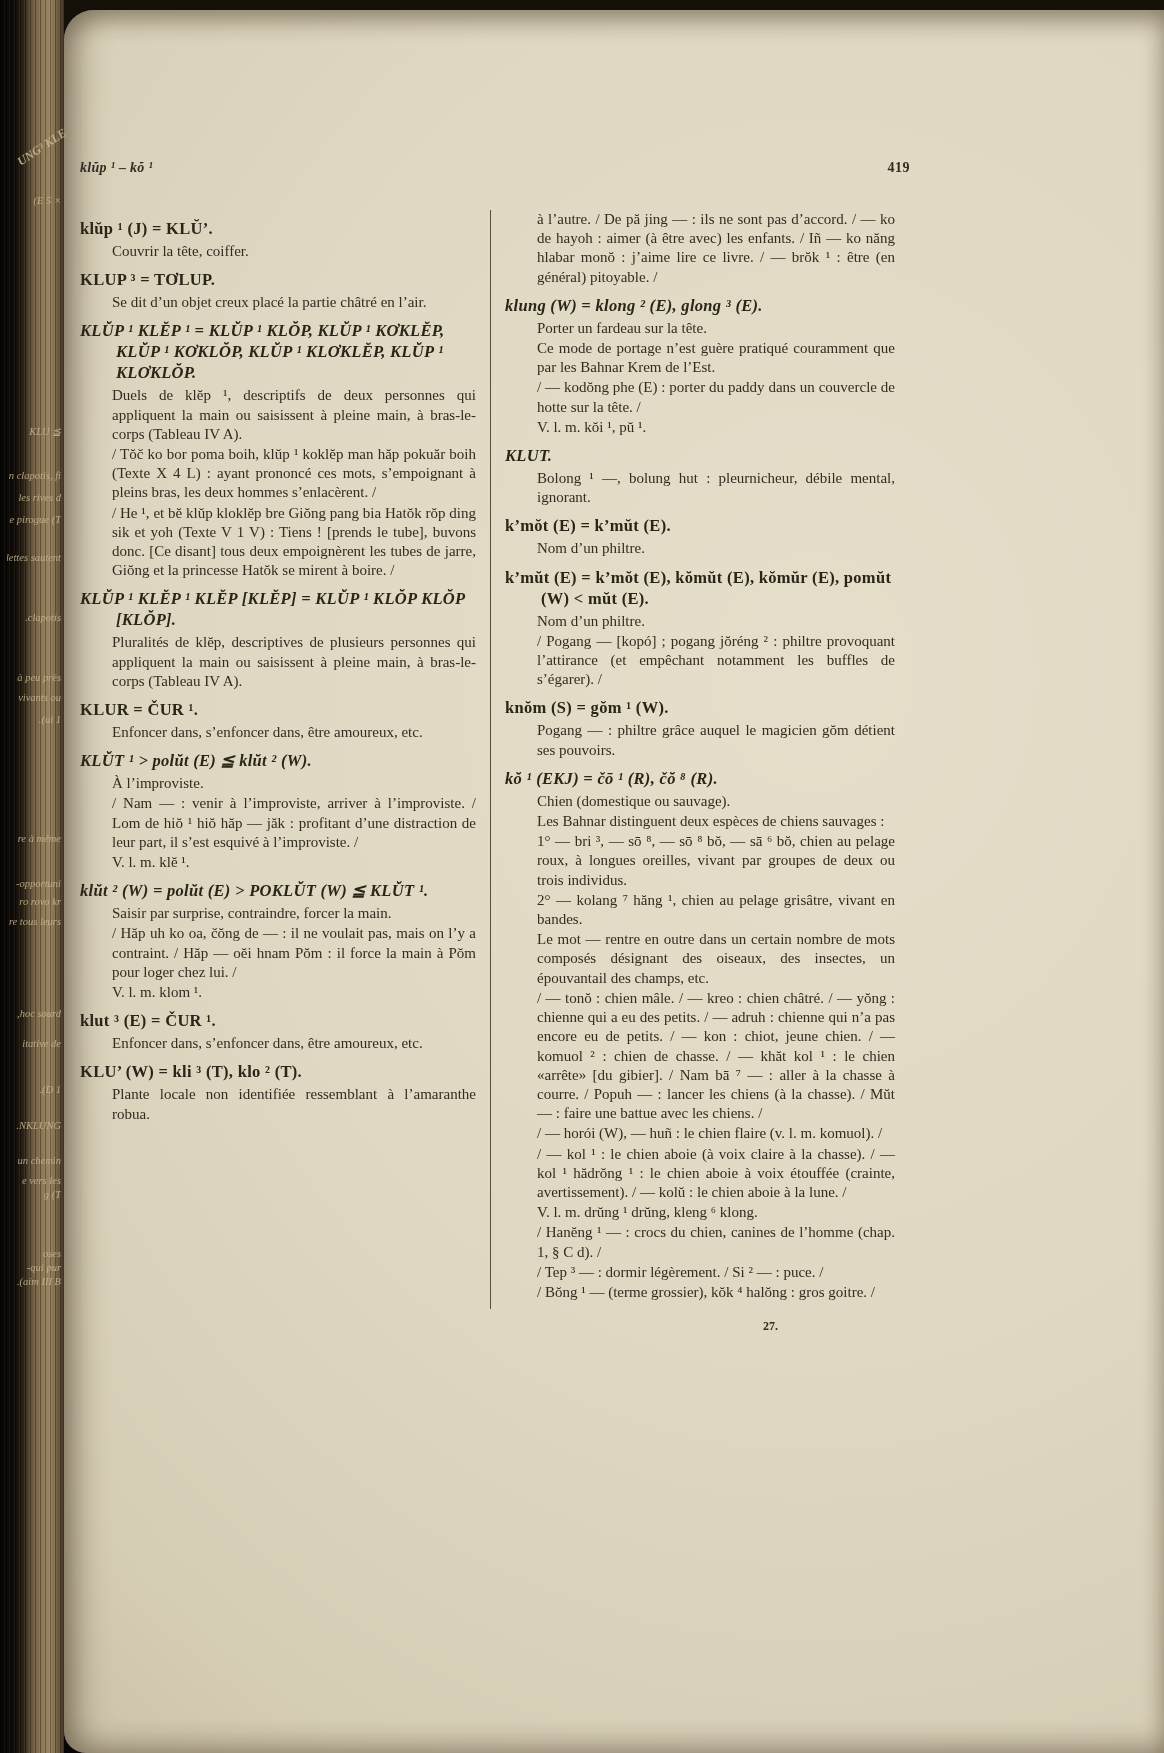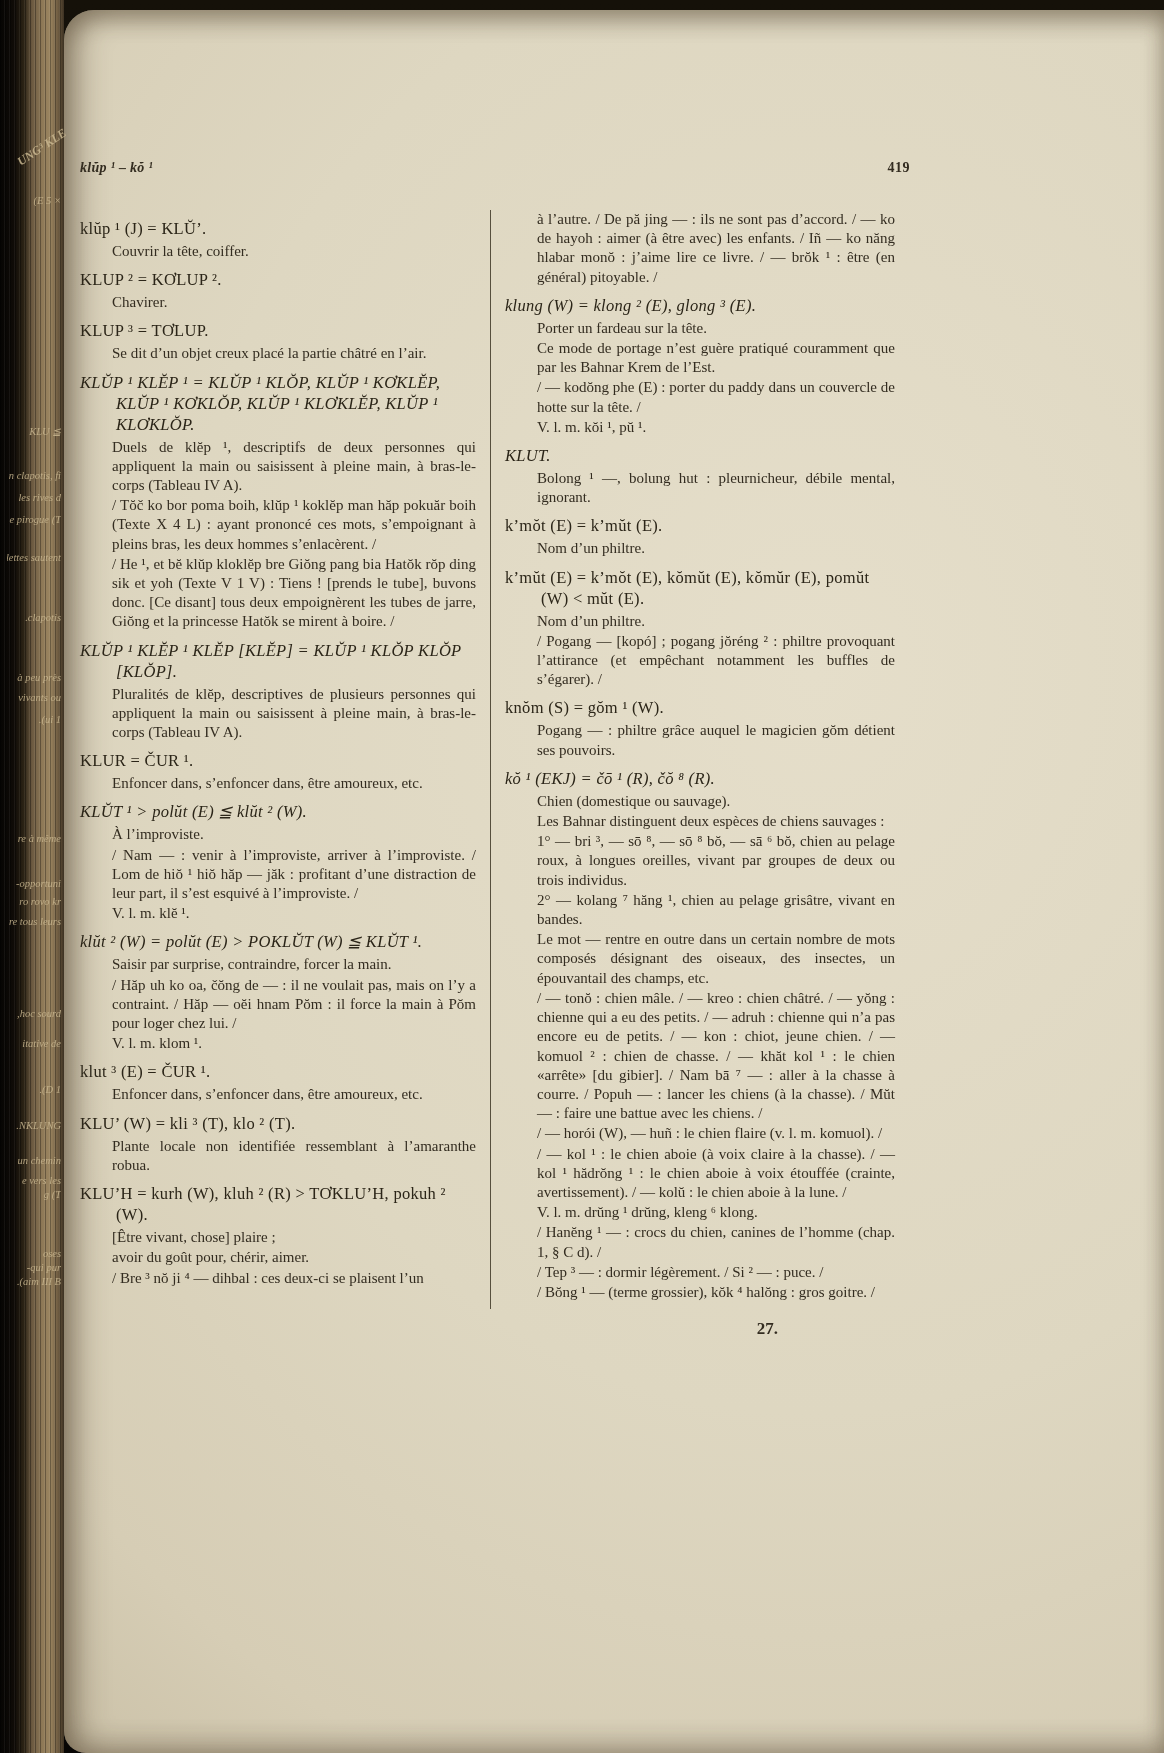--- a/index.html
+++ b/index.html
@@ -36,29 +36,29 @@
   .running-head { font-style:italic; letter-spacing:.3px; }
   .page-number { letter-spacing:.5px; }
 
   .columns { display:flex; margin-top:34px; align-items:stretch; }
   .col { width:396px; }
   .col.left { margin-right:14px; }
   .col.right { margin-left:14px; width:390px; }
   .divider { width:1px; background:#564f3d; }
 
   .entry { margin-bottom:7px; }
-  .head { font-size:16.5px; font-weight:normal; letter-spacing:.3px;
+  .head { font-size:16.5px; font-weight:bold; letter-spacing:.3px;
     padding-left:36px; text-indent:-36px; margin:8px 0 3px; line-height:21px; color:#2b2518; }
   .head.italic { font-style:italic; }
   .para { font-size:15px; line-height:19.2px; text-align:justify;
     margin-left:32px; margin-bottom:1px; }
   .para.example { }
 
   .page-footer { text-align:right; padding-right:132px; margin-top:10px;
-    font-size:17px; font-weight:bold; }
+    font-size:12px; font-weight:bold; }
 </style>
 </head>
 <body>
 
 <div class="scene">
 
   <div class="edges" id="edges">
       <div class="fragment rot" style="top: 140px;">UNG³ KLE</div>
       <div class="fragment" style="top: 195px;">× 5 E)</div>
       <div class="fragment" style="top: 425px;">≧ KLU</div>
@@ -94,24 +94,20 @@
         <span class="page-number">419</span>
       </div>
 
       <div class="columns">
         <div class="col left" id="col-left">
             <div class="entry">
               <div class="head">klŭp ¹ (J) = KLŬ’.</div>
               <p class="para">Couvrir la tête, coiffer.</p>
             </div>
             <div class="entry">
-              <div class="head">KLUP ² = KƠLUP ².</div>
-              <p class="para">Chavirer.</p>
-            </div>
-            <div class="entry">
               <div class="head">KLUP ³ = TƠLUP.</div>
               <p class="para">Se dit d’un objet creux placé la partie châtré en l’air.</p>
             </div>
             <div class="entry">
               <div class="head italic">KLŬP ¹ KLĔP ¹ = KLŬP ¹ KLŎP, KLŬP ¹ KƠKLĔP, KLŬP ¹ KƠKLŎP, KLŬP ¹ KLƠKLĔP, KLŬP ¹ KLƠKLŎP.</div>
               <p class="para">Duels de klĕp ¹, descriptifs de deux personnes qui appliquent la main ou saisissent à pleine main, à bras-le-corps (Tableau IV A).</p>
               <p class="para example">/ Tŏč ko bor poma boih, klŭp ¹ koklĕp man hăp pokuăr boih (Texte X 4 L) : ayant prononcé ces mots, s’empoignant à pleins bras, les deux hommes s’enlacèrent. /</p>
               <p class="para example">/ He ¹, et bĕ klŭp kloklĕp bre Giŏng pang bia Hatŏk rŏp ding sik et yoh (Texte V 1 V) : Tiens ! [prends le tube], buvons donc. [Ce disant] tous deux empoignèrent les tubes de jarre, Giŏng et la princesse Hatŏk se mirent à boire. /</p>
             </div>
             <div class="entry">
@@ -134,26 +130,20 @@
               <p class="para example">/ Hăp uh ko oa, čŏng de — : il ne voulait pas, mais on l’y a contraint. / Hăp — oĕi hnam Pŏm : il force la main à Pŏm pour loger chez lui. /</p>
               <p class="para">V. l. m. klom ¹.</p>
             </div>
             <div class="entry">
               <div class="head">klut ³ (E) = ČUR ¹.</div>
               <p class="para">Enfoncer dans, s’enfoncer dans, être amoureux, etc.</p>
             </div>
             <div class="entry">
               <div class="head">KLU’ (W) = kli ³ (T), klo ² (T).</div>
               <p class="para">Plante locale non identifiée ressemblant à l’amaranthe robua.</p>
-            </div>
-            <div class="entry">
-              <div class="head">KLU’H = kurh (W), kluh ² (R) &gt; TƠKLU’H, pokuh ² (W).</div>
-              <p class="para">[Être vivant, chose] plaire ;</p>
-              <p class="para">avoir du goût pour, chérir, aimer.</p>
-              <p class="para example">/ Bre ³ nŏ ji ⁴ — dihbal : ces deux-ci se plaisent l’un</p>
             </div>
           </div>
         <div class="divider"></div>
         <div class="col right" id="col-right">
             <div class="entry">
               <p class="para">à l’autre. / De pă jing — : ils ne sont pas d’accord. / — ko de hayoh : aimer (à être avec) les enfants. / Iñ — ko năng hlabar monŏ : j’aime lire ce livre. / — brŏk ¹ : être (en général) pitoyable. /</p>
             </div>
             <div class="entry">
               <div class="head italic">klung (W) = klong ² (E), glong ³ (E).</div>
               <p class="para">Porter un fardeau sur la tête.</p>

